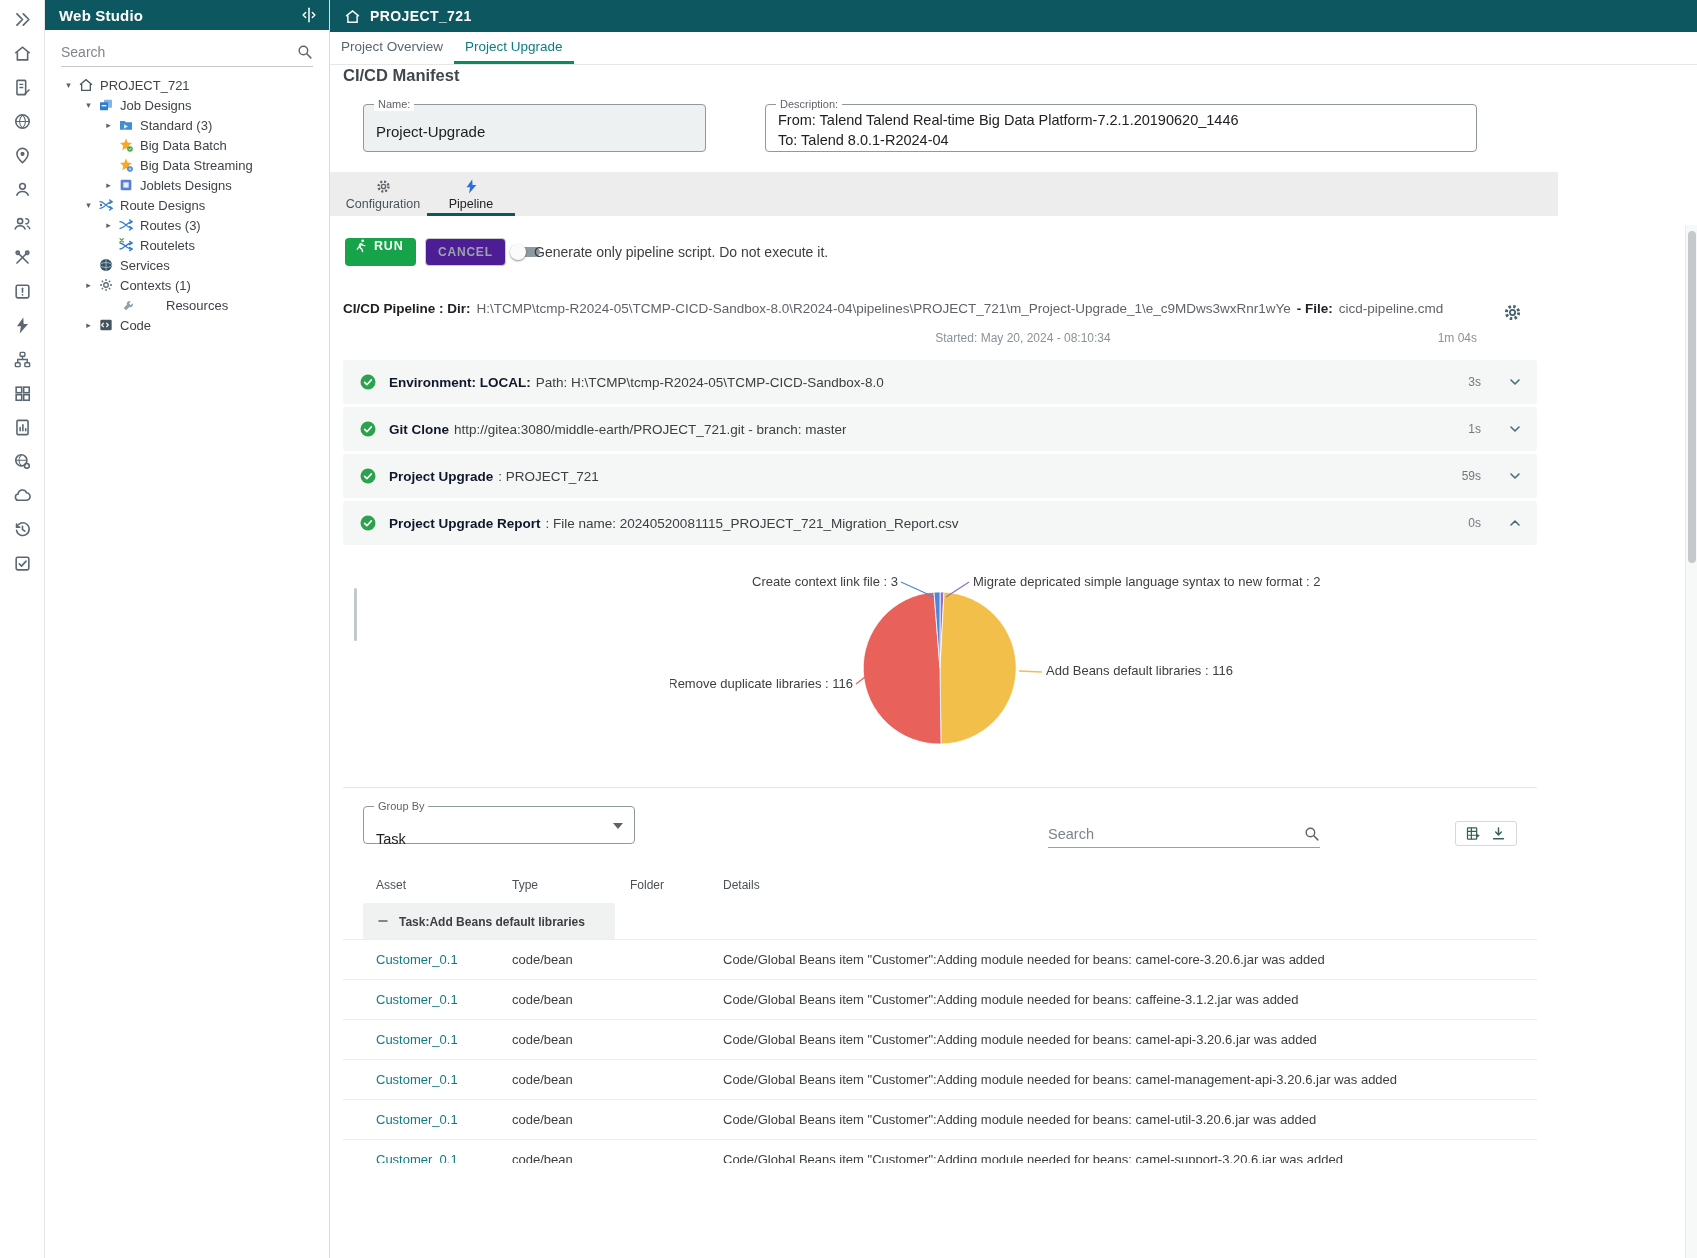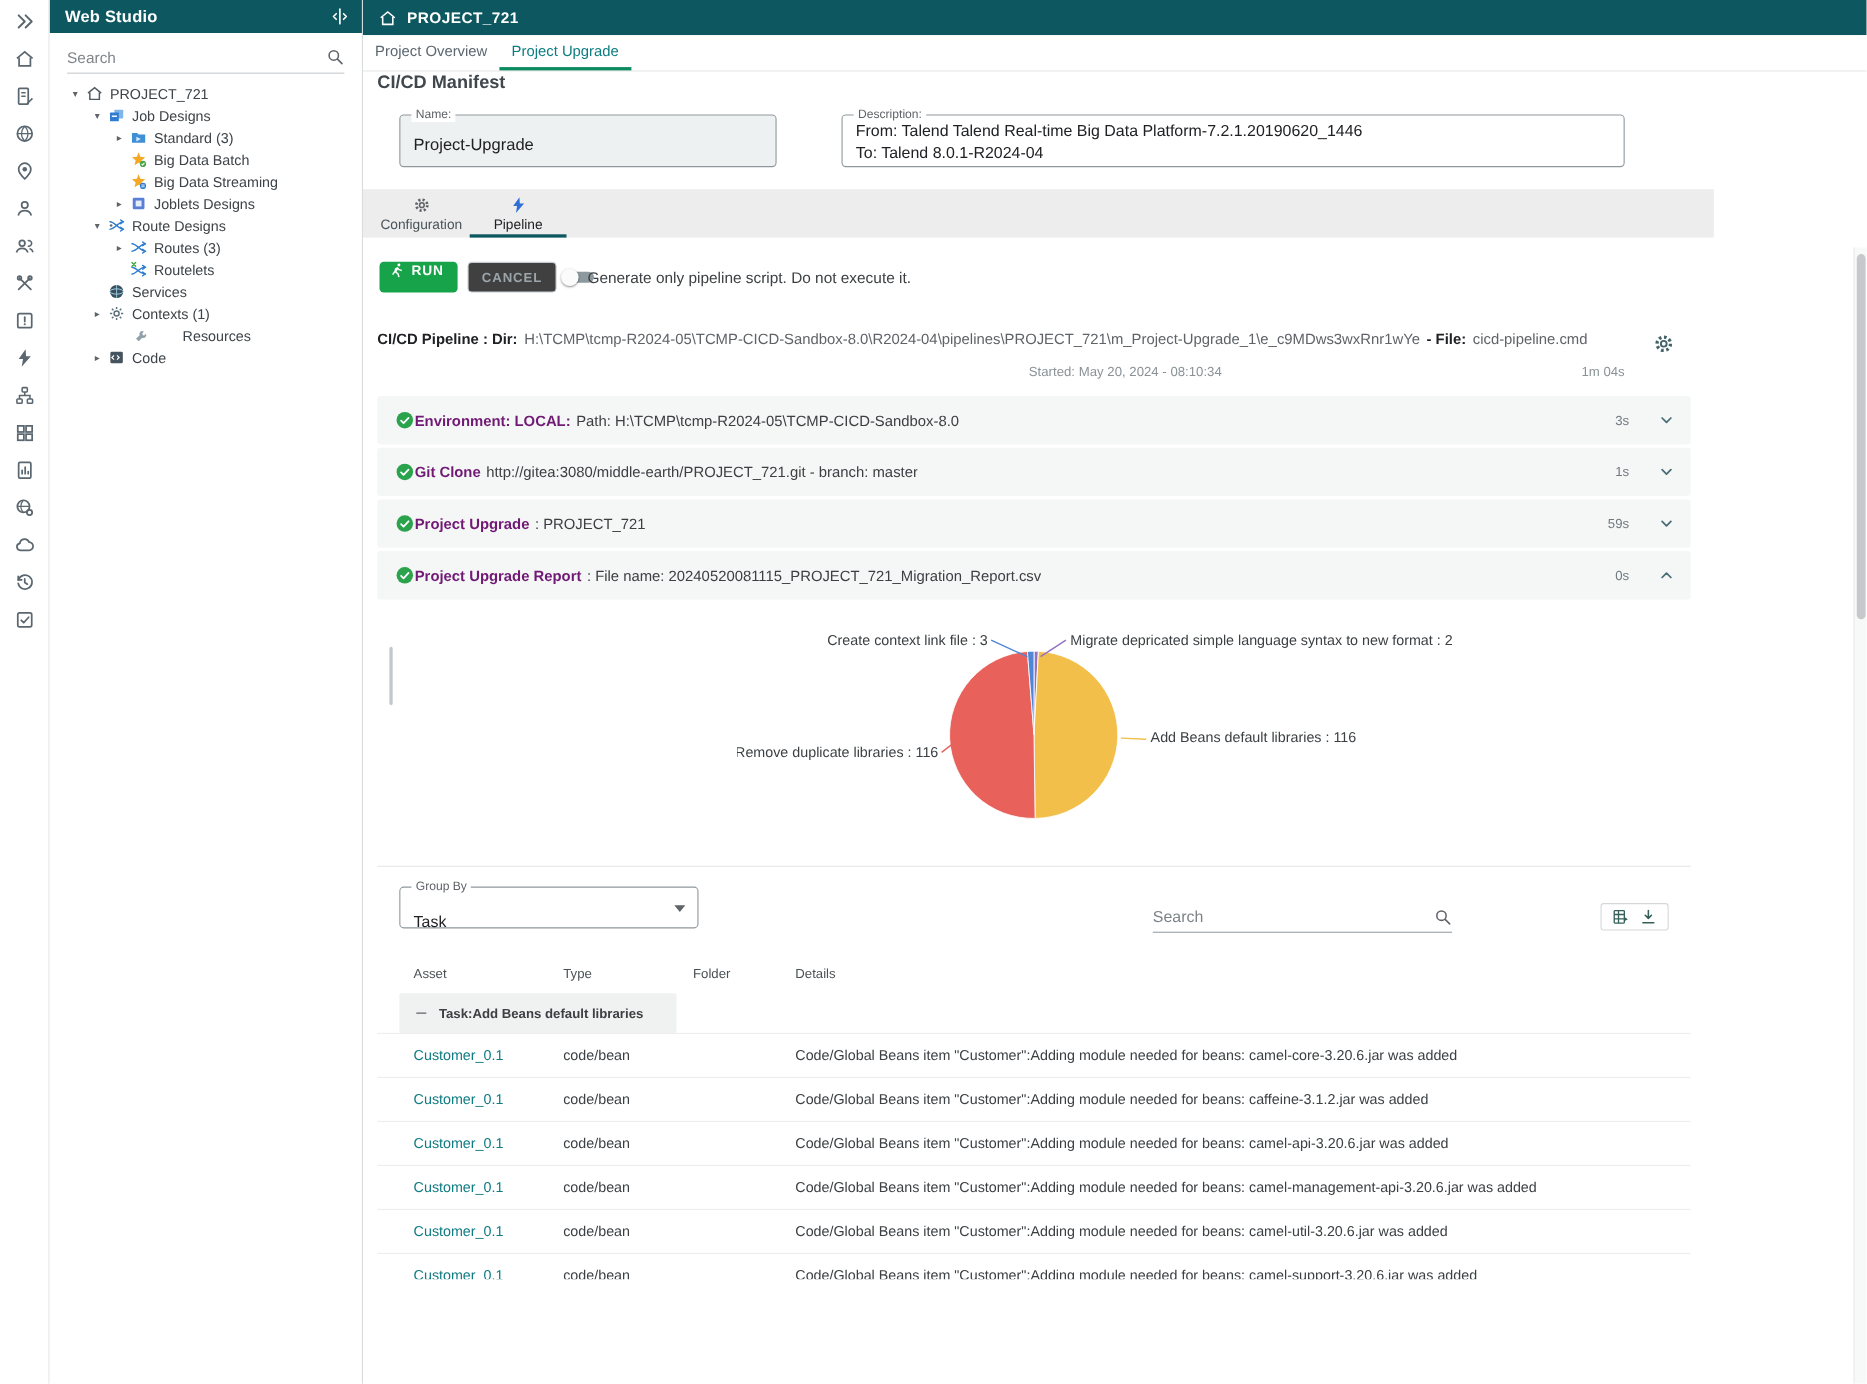--- a/index.html
+++ b/index.html
@@ -50,40 +50,40 @@
   .desc-field .desc-line:first-of-type{margin-top:5px}
 
   .subtabs{position:absolute;left:0;top:172px;width:1228px;height:44px;background:#ededee;display:flex;padding-left:9px}
   .subtab{width:88px;height:44px;display:flex;flex-direction:column;align-items:center;justify-content:center;gap:2px;font-size:12.5px;color:#4a545a;cursor:pointer;border-bottom:3px solid transparent;padding-top:3px}
   .subtab svg{width:17px;height:17px}
   .subtab .gear{color:#5f6368}
   .subtab.active{border-bottom-color:#0d5860;color:#202124}
 
   .run-btn{position:absolute;left:15px;top:238px;height:28px;padding:0 13px 12px 8px;background:#16a34a;border:none;border-radius:4px;color:#fff;font-weight:700;font-size:12.5px;letter-spacing:.8px;display:flex;align-items:center;gap:5px;cursor:pointer;font-family:inherit}
   .run-icn svg{width:16px;height:16px}
-  .cancel-btn{position:absolute;left:95px;top:238px;height:28px;padding:0 12px;background:#404040;border:1px solid #c7ced1;border-radius:4px;color:#9aa4a9;font-weight:700;font-size:12px;letter-spacing:.8px;font-family:inherit;cursor:default}
+  .cancel-btn{position:absolute;left:95px;top:238px;height:28px;padding:0 12px;background:#4c1d95;border:1px solid #c7ced1;border-radius:4px;color:#9aa4a9;font-weight:700;font-size:12px;letter-spacing:.8px;font-family:inherit;cursor:default}
   .toggle{position:absolute;left:180px;top:244px;width:32px;height:16px;cursor:pointer}
   .toggle .track{position:absolute;left:2px;top:3px;width:28px;height:10px;background:#8d999e;border-radius:6px}
   .toggle .knob{position:absolute;left:0;top:0;width:16px;height:16px;background:#fbfbfb;border-radius:50%;box-shadow:0 1px 2px rgba(0,0,0,.45)}
   .toggle-label{position:absolute;left:204px;top:244px;font-size:14px;color:#3c4043}
 
   .pipeline-line{position:absolute;left:13px;top:301px;right:190px;font-size:13.5px;color:#5f6368;white-space:nowrap;overflow:hidden}
   .pipeline-line b{color:#202124;font-weight:700}
   .pipeline-line .sp{margin:0 3px}
   .settings-btn{position:absolute;left:1164px;top:294px;width:36px;height:36px;border:none;background:transparent;border-radius:50%;cursor:pointer;color:#44626a;display:flex;align-items:center;justify-content:center}
   .settings-btn svg{width:21px;height:21px}
 
   .started{position:absolute;top:331px;left:693px;transform:translateX(-50%);font-size:12px;color:#8a9297}
   .total-duration{position:absolute;top:331px;right:220px;font-size:12px;color:#8a9297}
 
   .steps{position:absolute;left:13px;top:360px;width:1194px}
   .step-row{height:44px;margin-bottom:3px;background:#f5f6f6;border-radius:3px;display:flex;align-items:center;padding:0 14px 0 16px;cursor:pointer}
   .chk{width:18px;height:18px;flex:none}
   .chk svg{width:18px;height:18px}
-  .step-title{font-size:13.5px;font-weight:700;color:#701a75;white-space:nowrap}
+  .step-title{margin-left:12px;font-size:13.5px;font-weight:700;color:#0f172a;white-space:nowrap}
   .step-text{margin-left:5px;font-size:13.5px;color:#3c4043;white-space:nowrap;overflow:hidden;text-overflow:ellipsis}
   .step-dur{margin-left:auto;margin-right:26px;font-size:12px;color:#6f797e;flex:none}
   .step-chev{width:16px;height:16px;color:#4a6d75;flex:none}
   .step-chev svg{width:16px;height:16px}
 
   .chart-wrap{position:absolute;left:340px;top:553px;width:880px;height:218px}
   .chart-wrap text{font-size:13px;fill:#3c4043}
 
   .divider{position:absolute;left:13px;top:787px;width:1194px;height:1px;background:#e4e6e7}
 

